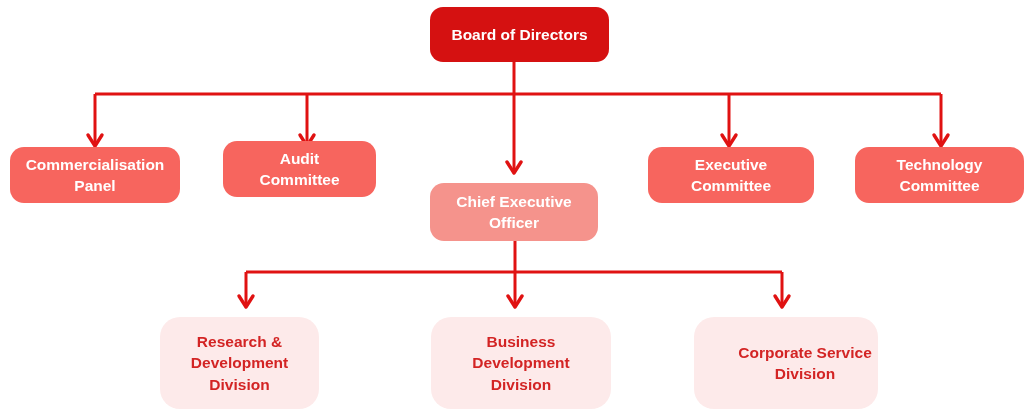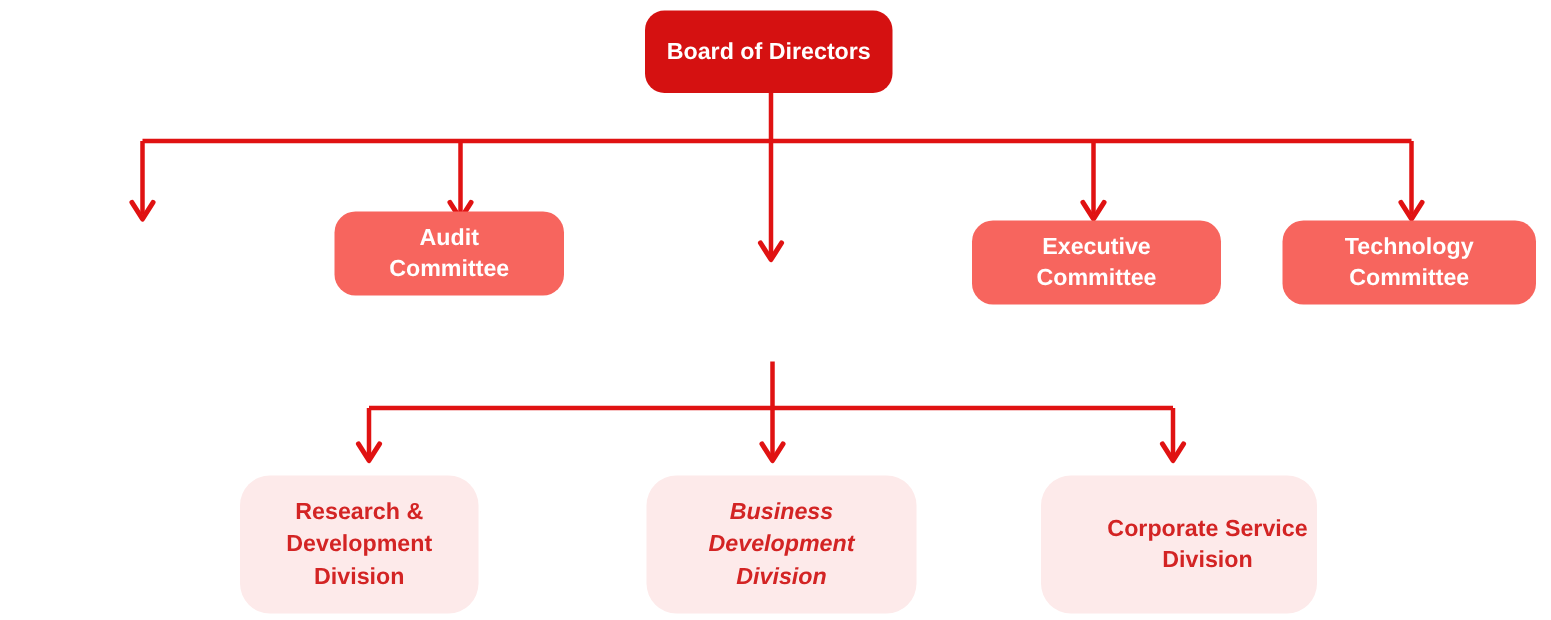--- a/index.html
+++ b/index.html
@@ -90,48 +90,56 @@
     <path class="ahead" d="M88 135 L95 146 L102 135"></path>
     <path class="ahead" d="M300 135 L307 146 L314 135"></path>
     <path class="ahead" d="M507 162 L514 173 L521 162"></path>
     <path class="ahead" d="M722 135 L729 146 L736 135"></path>
     <path class="ahead" d="M934 135 L941 146 L948 135"></path>
     <path class="ahead" d="M239 296 L246 307 L253 296"></path>
     <path class="ahead" d="M508 296 L515 307 L522 296"></path>
     <path class="ahead" d="M775 296 L782 307 L789 296"></path>
   </svg>
 
-  <div class="node root" style="left:430px; top:7px; width:165px; height:55px;">
+  <div class="node root" style="left:430px; top:7px; width:179px; height:55px;">
     <span class="label">Board of Directors</span>
   </div>
 
+  <div class="node committee" style="left:10px; top:147px; width:170px; height:56px;">
+    <span class="label">Commercialisation
+Panel</span>
+  </div>
 
   <div class="node committee" style="left:223px; top:141px; width:153px; height:56px;">
     <span class="label">Audit
 Committee</span>
   </div>
 
+  <div class="node ceo" style="left:430px; top:183px; width:168px; height:58px;">
+    <span class="label">Chief Executive
+Officer</span>
+  </div>
 
   <div class="node committee" style="left:648px; top:147px; width:166px; height:56px;text-align:center;">
     <span class="label">Executive
 Committee</span>
   </div>
 
   <div class="node committee" style="left:855px; top:147px; width:169px; height:56px;text-align:center;">
     <span class="label">Technology
 Committee</span>
   </div>
 
   <div class="node division" style="left:160px; top:317px; width:159px; height:92px;">
     <span class="label">Research &amp;
 Development
 Division</span>
   </div>
 
-  <div class="node division" style="left:431px; top:317px; width:180px; height:92px;font-style:italic;">
+  <div class="node division" style="left:431px; top:317px; width:180px; height:92px;">
     <span class="label">Business
 Development
 Division</span>
   </div>
 
   <div class="node division" style="left:694px; top:317px; width:184px; height:92px;padding-left:38px;">
     <span class="label">Corporate Service
 Division</span>
   </div>
 

